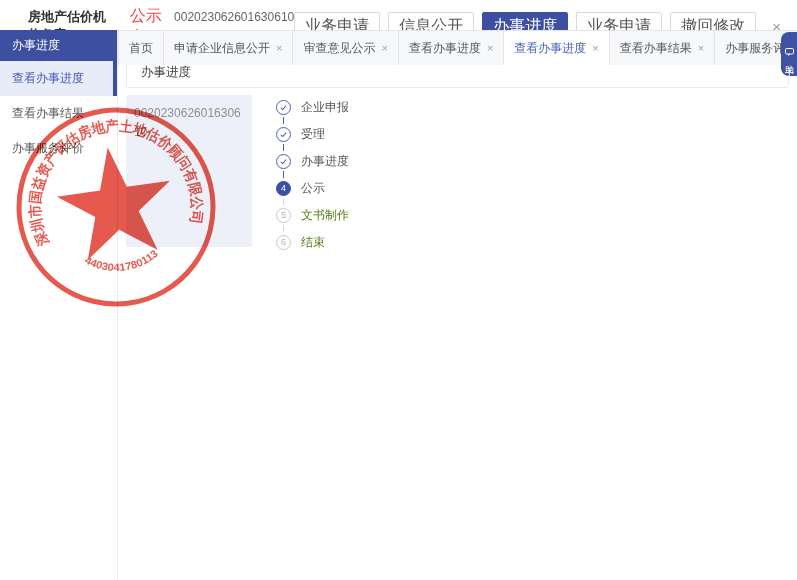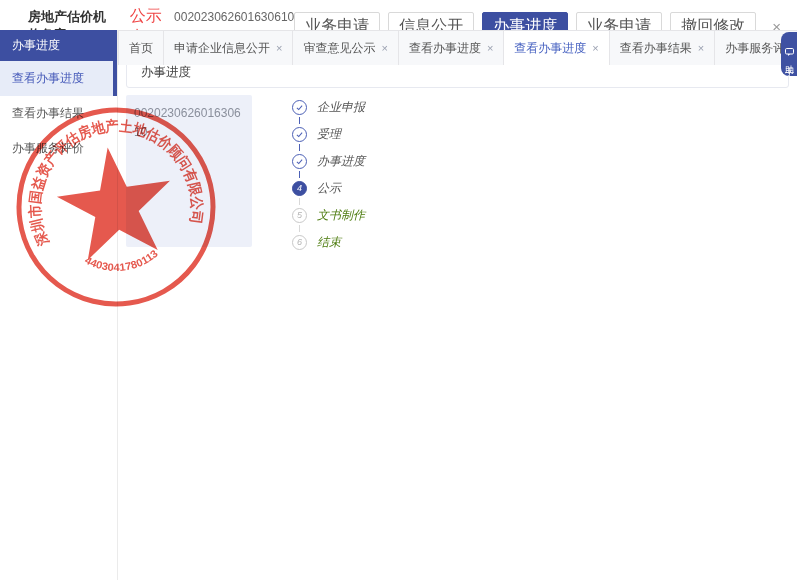--- a/index.html
+++ b/index.html
@@ -42,21 +42,21 @@
 
   .content-header { margin:4px 8px 0 8px; border:1px solid #e7e9f0; border-radius:3px;
     background:#fff; font-size:12.5px; color:#444; padding:6px 14px; }
 
   .content-body { display:flex; padding:7px 0 0 8px; }
   .serial-panel { width:126px; height:152px; background:#edf0f9; border-radius:2px;
     padding:9px 8px; font-size:12px; line-height:1.55; }
   .serial-label { color:#666; }
   .serial-value { color:#8a8f9c; word-break:break-all; }
 
-  .stepper { margin-left:40px; padding-top:4px;font-style:italic; }
+  .stepper { margin-left:24px; padding-top:4px; }
   .step { display:flex; align-items:center; gap:10px; height:16px; }
   .step-circle { width:15px; height:15px; border-radius:50%; display:flex;
     align-items:center; justify-content:center; flex:0 0 15px;
     font-size:9px; background:#fff; }
   .step.done .step-circle { border:1px solid #4c60b6; color:#4c60b6; }
   .step.current .step-circle { background:#3d4fa1; border:1px solid #3d4fa1; color:#fff; }
   .step.pending .step-circle { border:1px solid #c9c9c9; color:#b5b5b5; }
   .step-label { font-size:12px; color:#555; }
   .step.pending .step-label { color:#4d7c0f; }
   .step-connector { width:1px; height:7px; margin:2px 0 2px 7px; }

